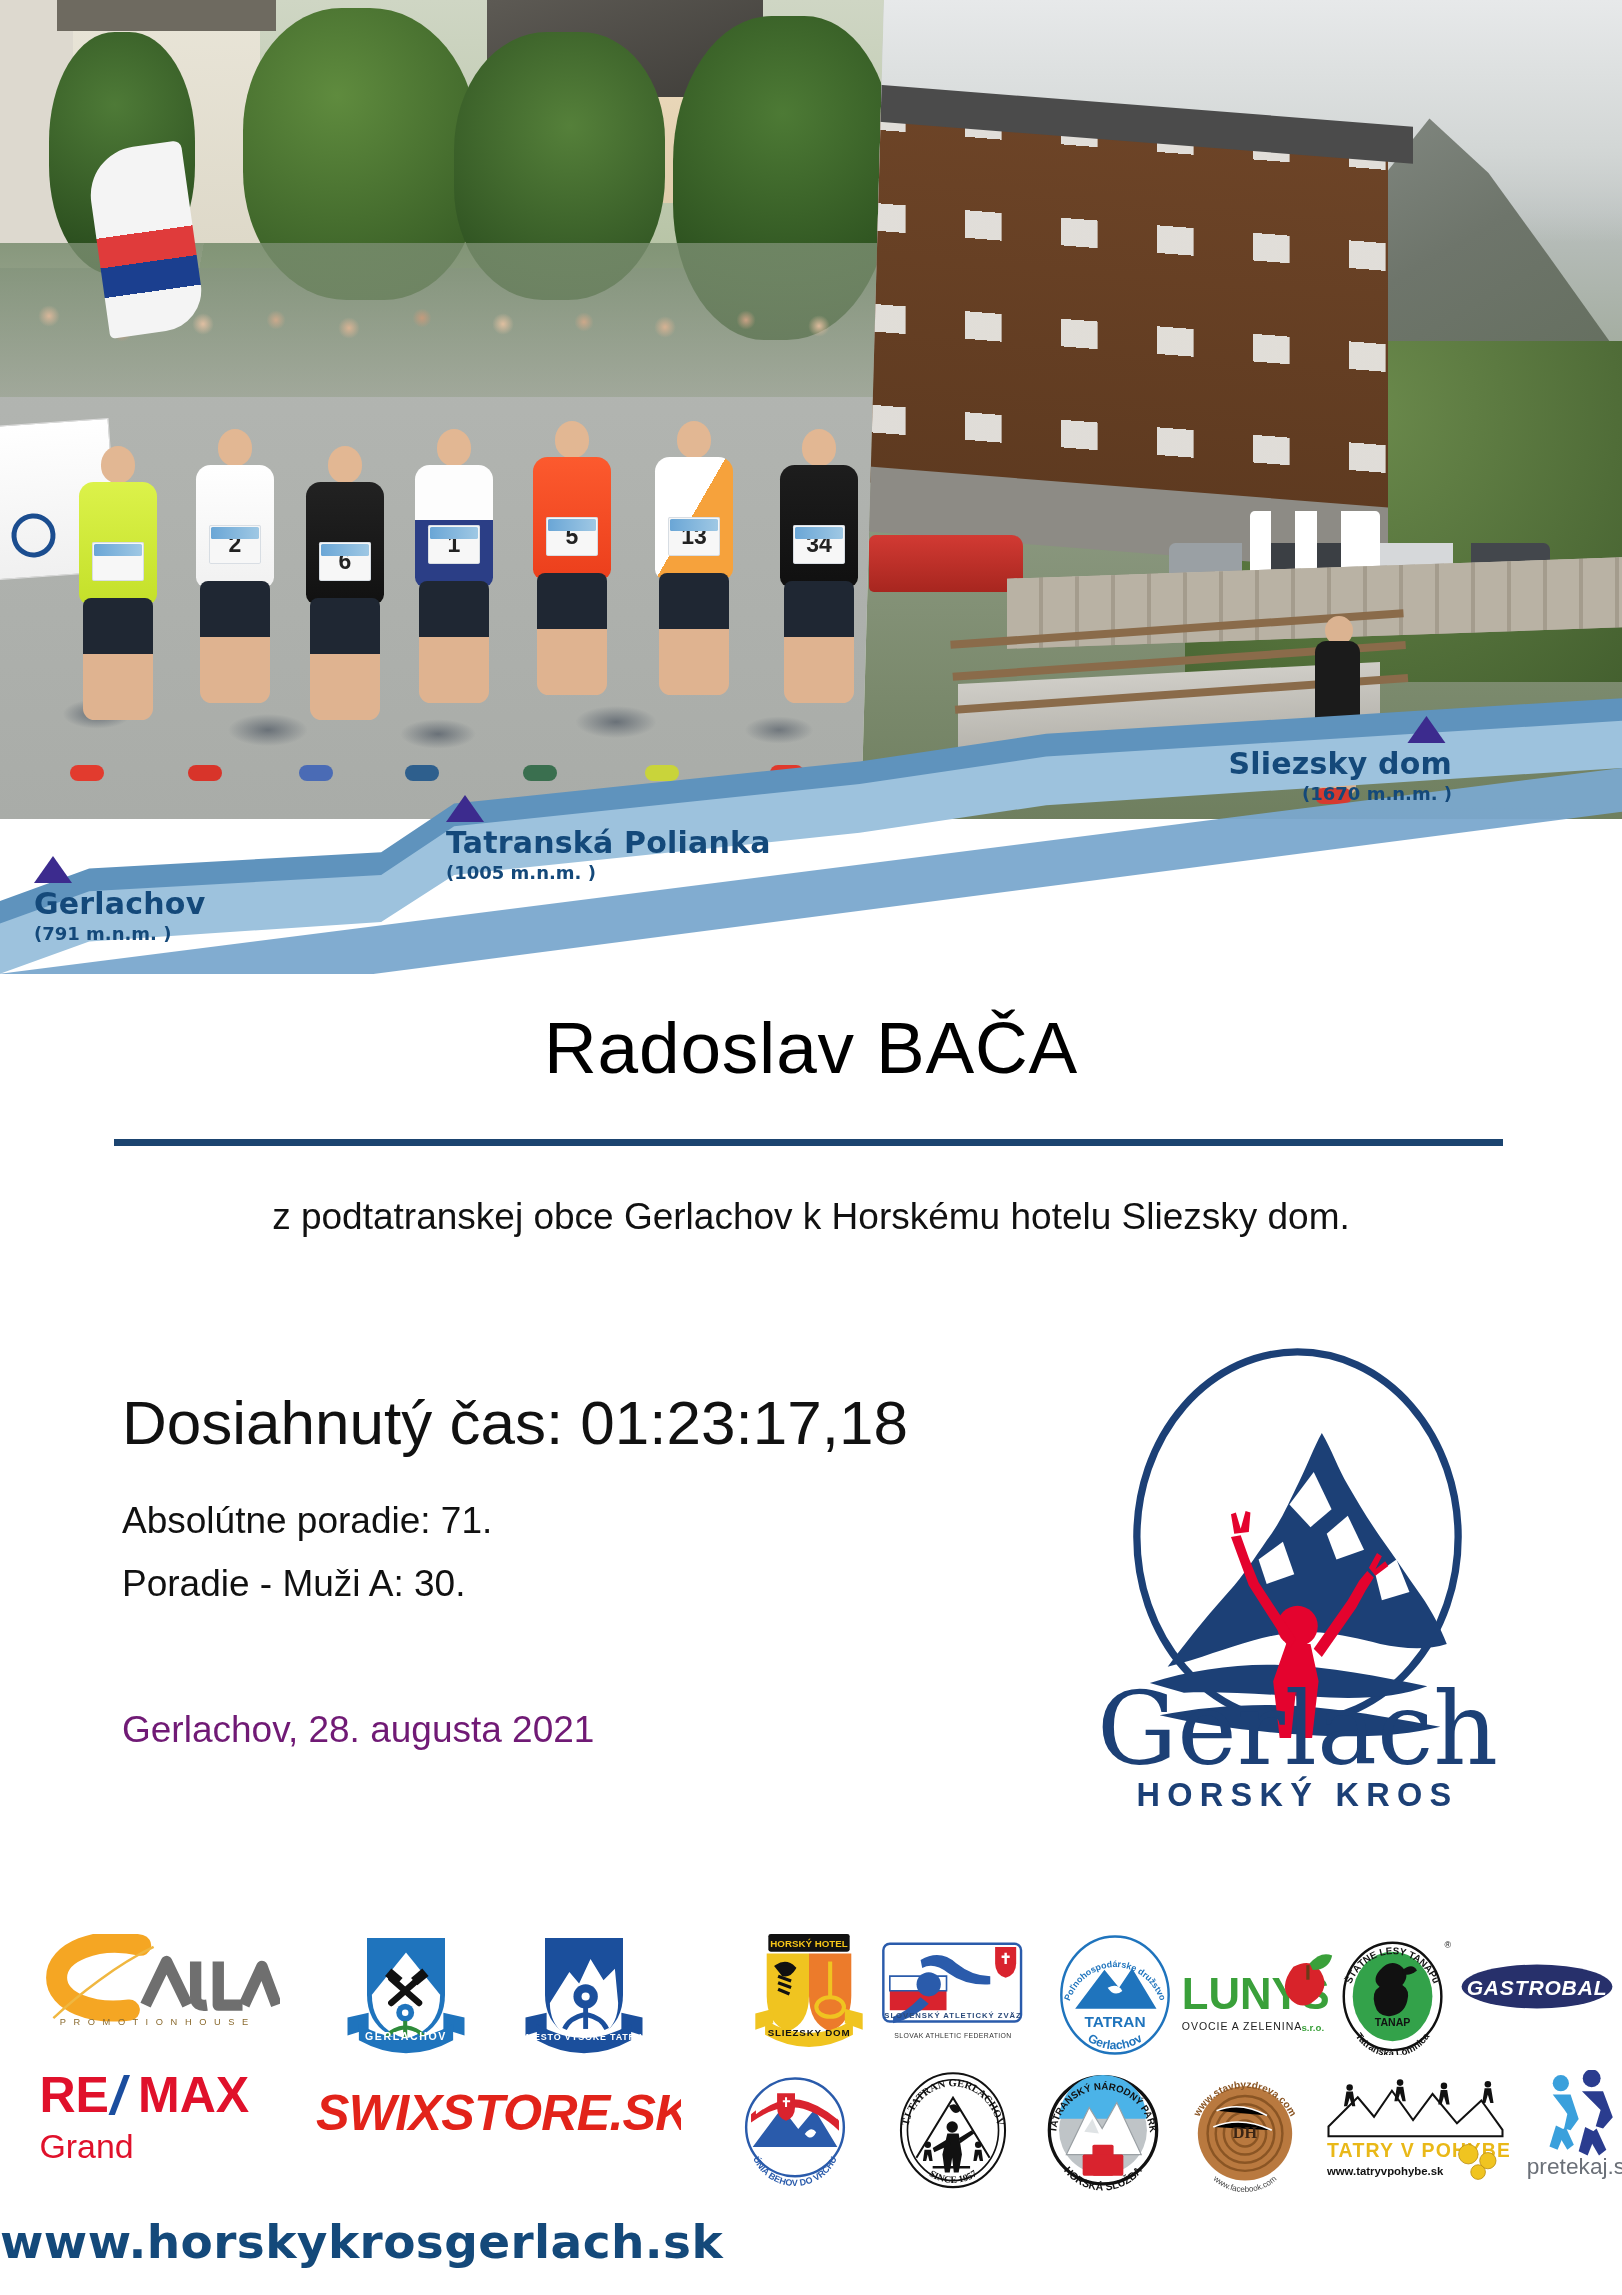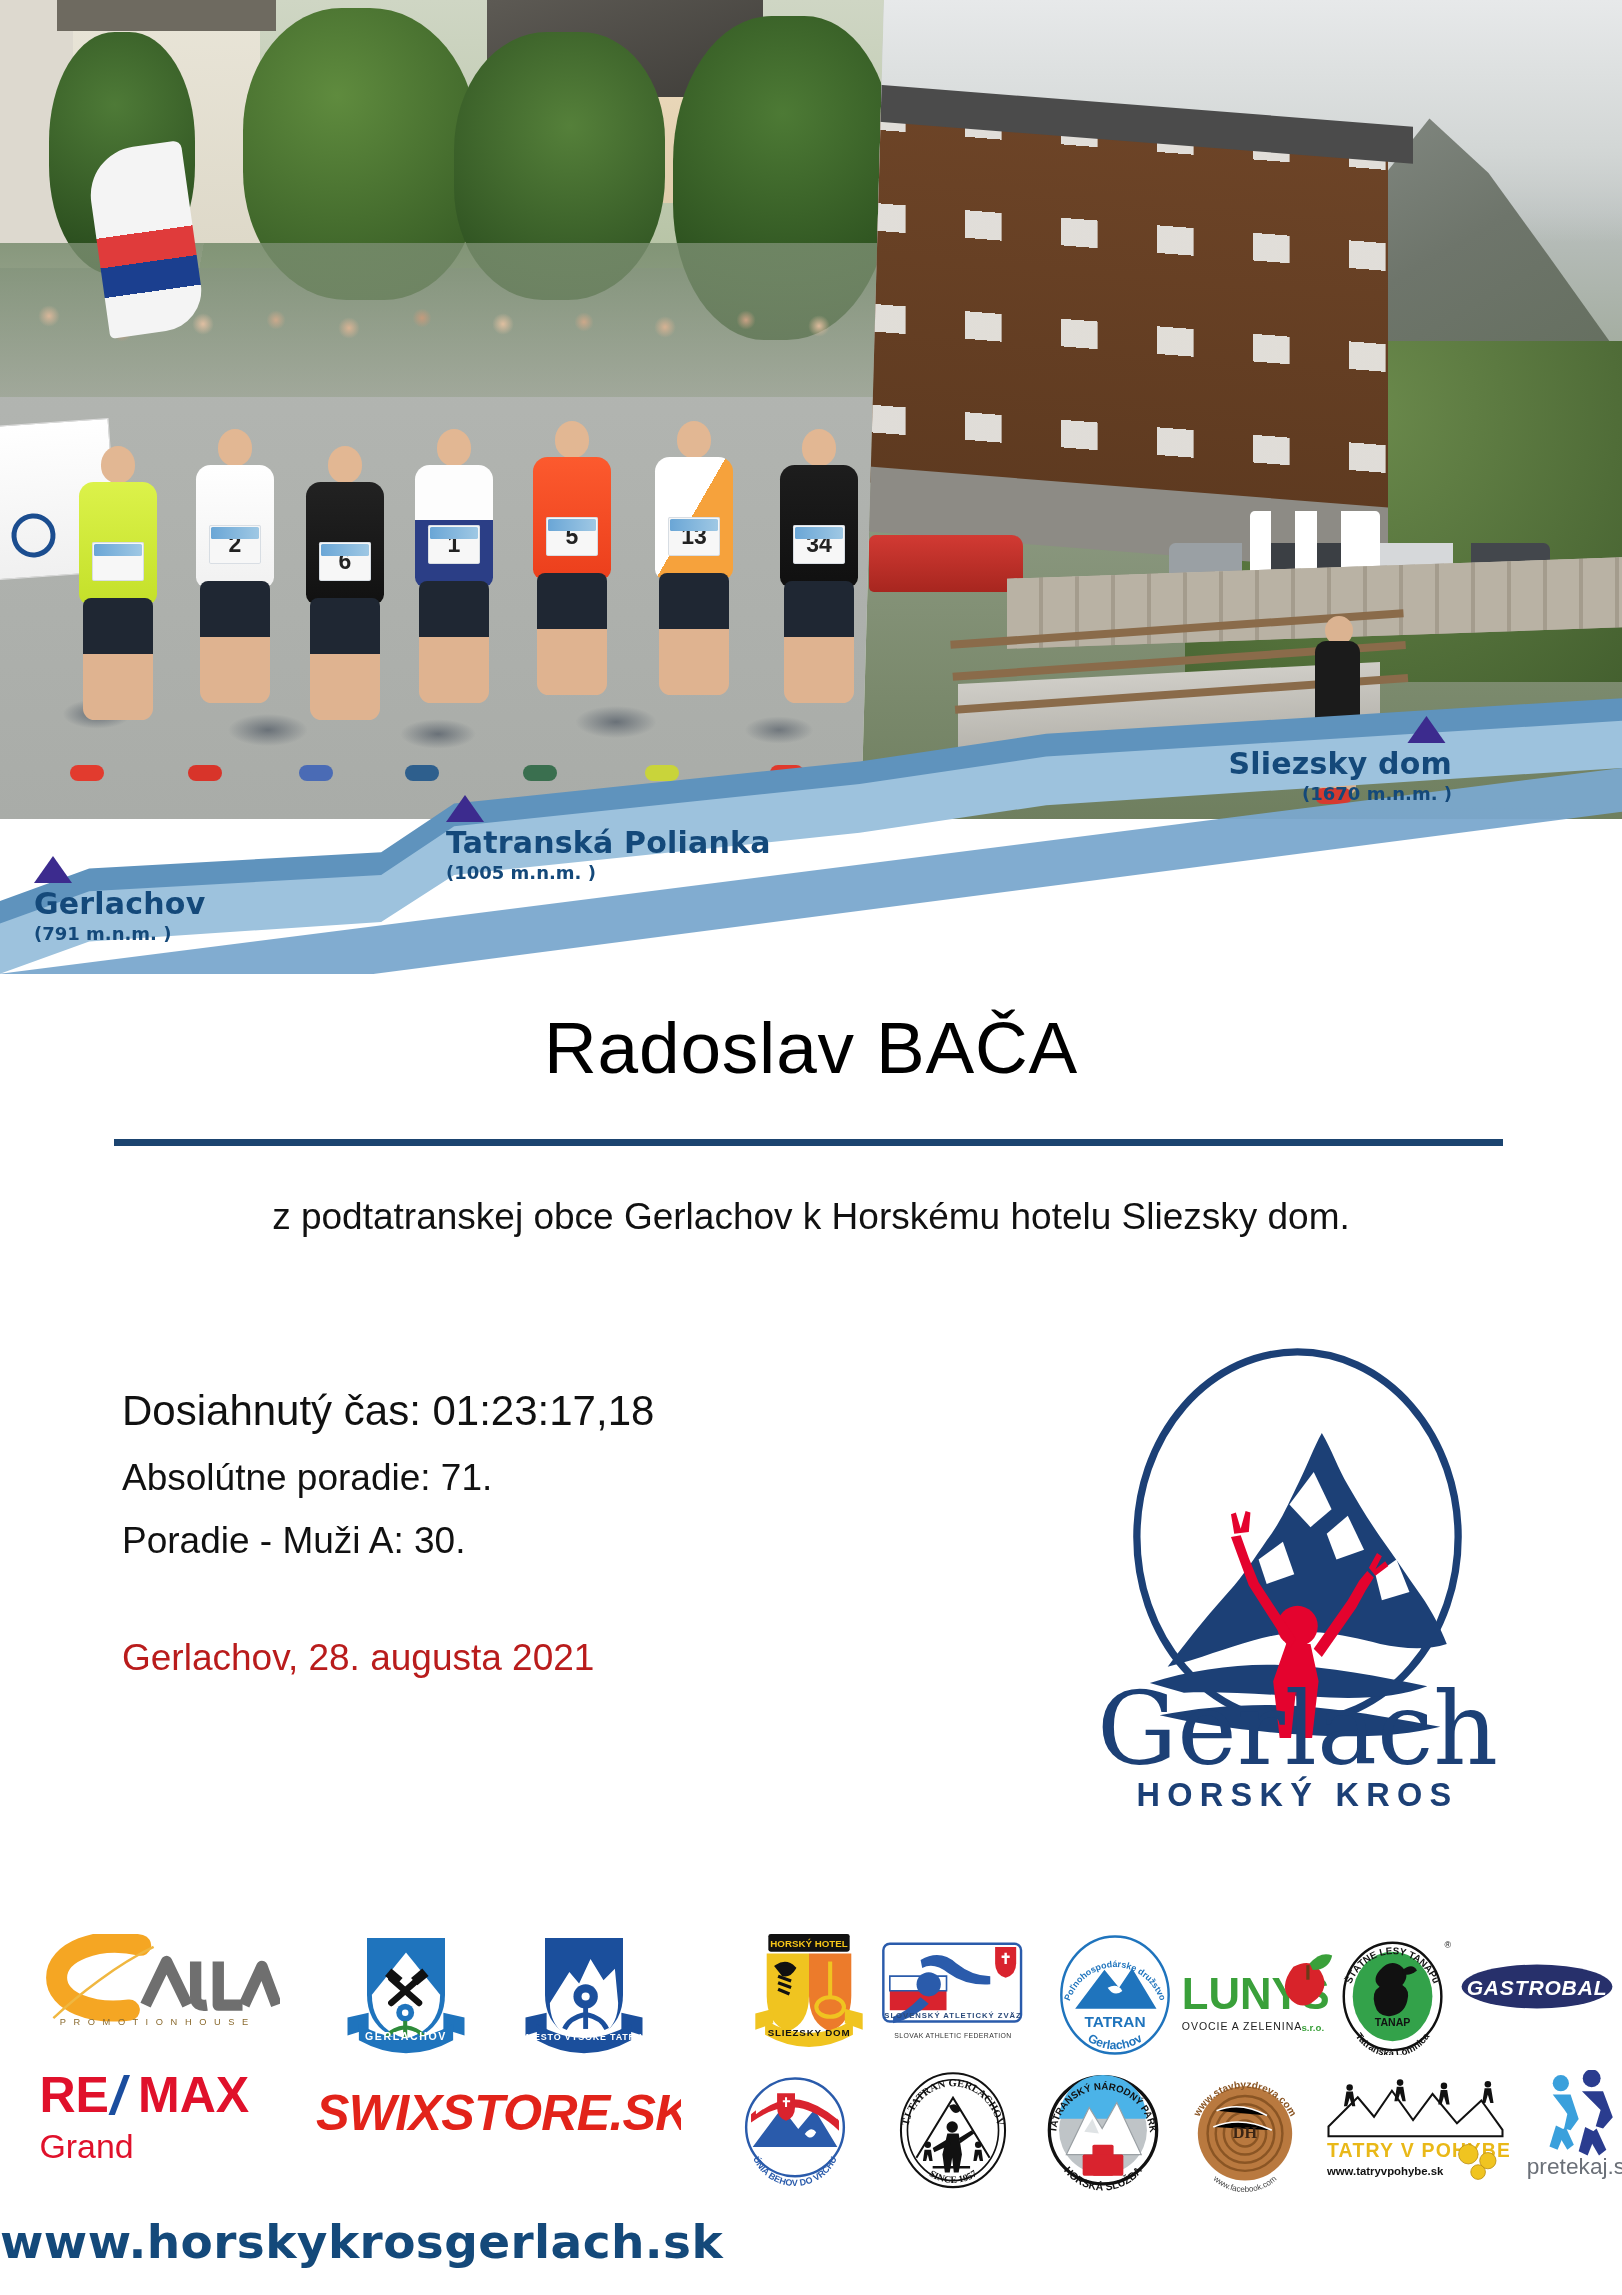--- a/index.html
+++ b/index.html
@@ -169,23 +169,23 @@
 
   .rule { position:absolute; left:114px; top:1139px; width:1389px; height:7.3px;
     background:#1b4470; }
 
   
   .desc { position:absolute; left:0; top:1192px; width:1622px; text-align:center;
     font-size:37px; line-height:1.34; color:#111; }
 
   
   .results { position:absolute; left:122px; top:1387px; width:852px; }
-  .res-time { font-size:42px; color:#111; margin-bottom:22px; white-space:nowrap; }
+  .res-time { font-size:62px; color:#111; margin-bottom:42px; white-space:nowrap; }
   .res-line { font-size:37px; color:#111; margin-bottom:21px; white-space:nowrap; }
-  .res-place { margin-top:75px; font-size:37px; color:#b91c1c; }
+  .res-place { margin-top:104px; font-size:37px; color:#701a75; }
 
   
   .logo { position:absolute; left:1046px; top:1342px; width:503px; height:479px; }
   .logo svg { width:503px; height:479px; display:block; }
 
   
   .sponsors { position:absolute; left:0; top:1926px; width:1622px; height:292px; }
   .sp { position:absolute; display:flex; align-items:center; justify-content:center; }
   .sp svg { display:block; }
 

